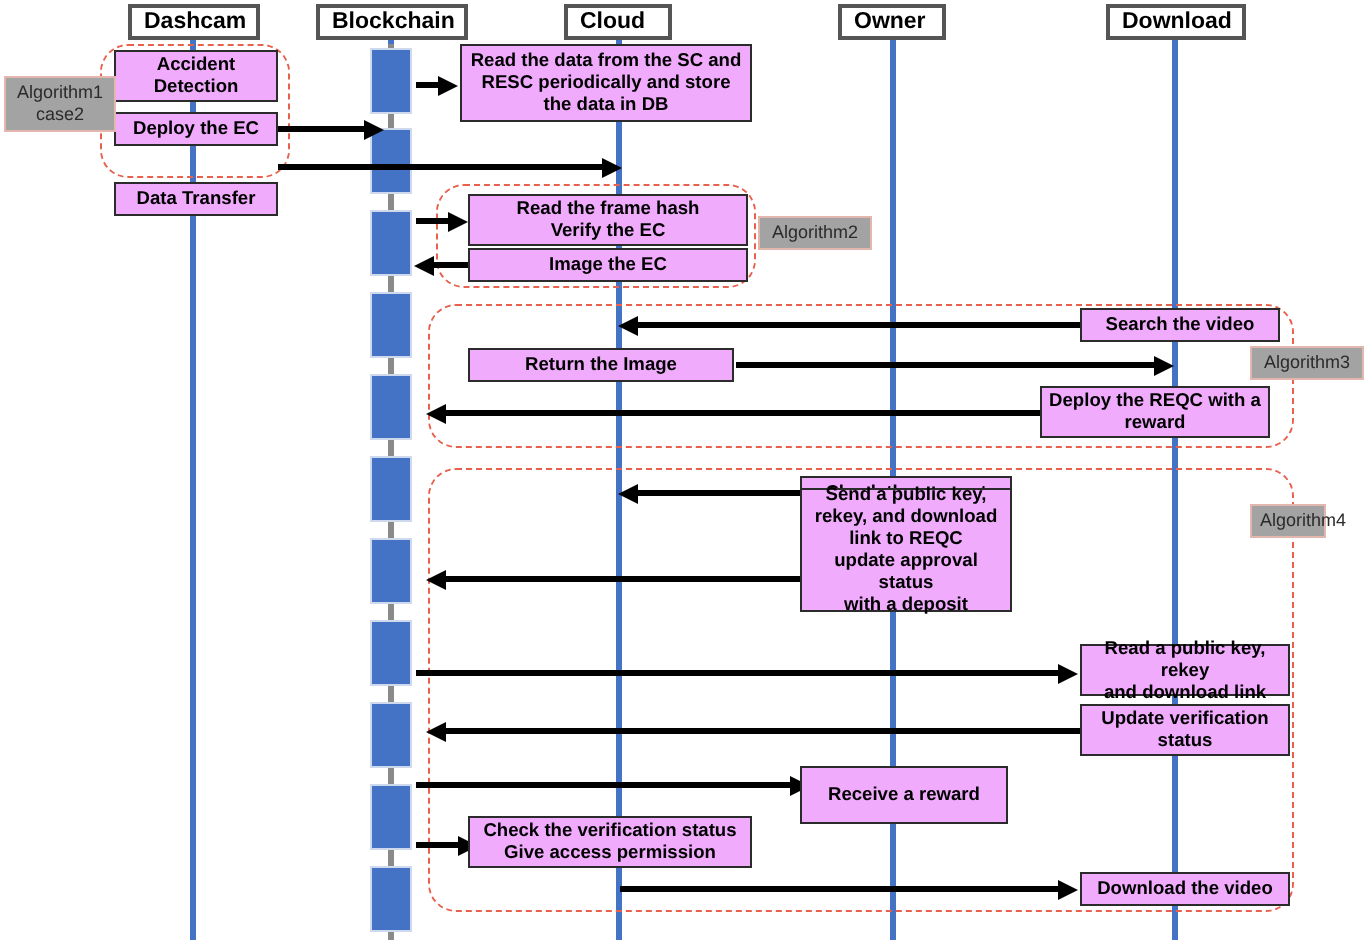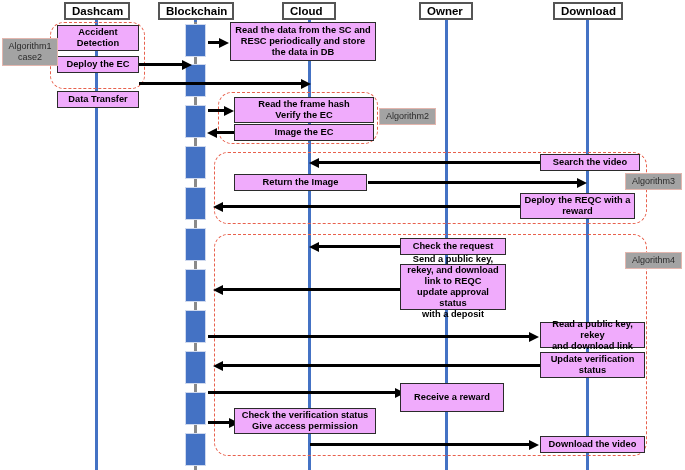--- a/index.html
+++ b/index.html
@@ -95,21 +95,21 @@
 
   <div class="grp" style="left:50px;top:22px;width:95px;height:67px;"></div>
   <div class="grp" style="left:218px;top:92px;width:160px;height:52px;"></div>
   <div class="grp" style="left:214px;top:152px;width:433px;height:72px;"></div>
   <div class="grp" style="left:214px;top:234px;width:433px;height:222px;"></div>
 
   <div class="grp-label" style="left: 2px; top: 38px; width: 56px; white-space: pre-line;">Algorithm1
 case2</div>
   <div class="grp-label" style="left:379px;top:108px;width:57px;">Algorithm2</div>
   <div class="grp-label" style="left:625px;top:173px;width:57px;">Algorithm3</div>
-  <div class="grp-label" style="left:625px;top:252px;width:57px;">Algorithm4</div>
+  <div class="grp-label" style="left:625px;top:252px;width:38px;">Algorithm4</div>
 
   <div class="msg" style="left:57px;top:25px;width:82px;height:26px;">
     <span style="white-space: pre-line;">Accident
 Detection</span>
   </div>
 
   <div class="arrow right" style="left:208px;top:41px;width:12px;"></div>
   <div class="msg" style="left:230px;top:22px;width:146px;height:39px;">
     <span style="white-space: pre-line;">Read the data from the SC and
 RESC periodically and store
@@ -151,21 +151,21 @@
     <span style="white-space: pre-line;">Deploy the REQC with a
 reward</span>
   </div>
   <div class="arrow left" style="left:222px;top:205px;width:318px;"></div>
 
   <div class="msg" style="left:400px;top:238px;width:106px;height:17px;">
     <span>Check the request</span>
   </div>
   <div class="arrow left" style="left:318px;top:245px;width:82px;"></div>
 
-  <div class="msg" style="left:400px;top:264px;width:106px;height:46px;">
+  <div class="msg" style="left:400px;top:244px;width:106px;height:62px;">
     <span style="white-space: pre-line;">Send a public key,
 rekey, and download
 link to REQC
 update approval status
 with a deposit</span>
   </div>
   <div class="arrow left" style="left:222px;top:288px;width:178px;"></div>
 
   <div class="arrow right" style="left:208px;top:335px;width:322px;"></div>
   <div class="msg" style="left:540px;top:322px;width:105px;height:26px;">

